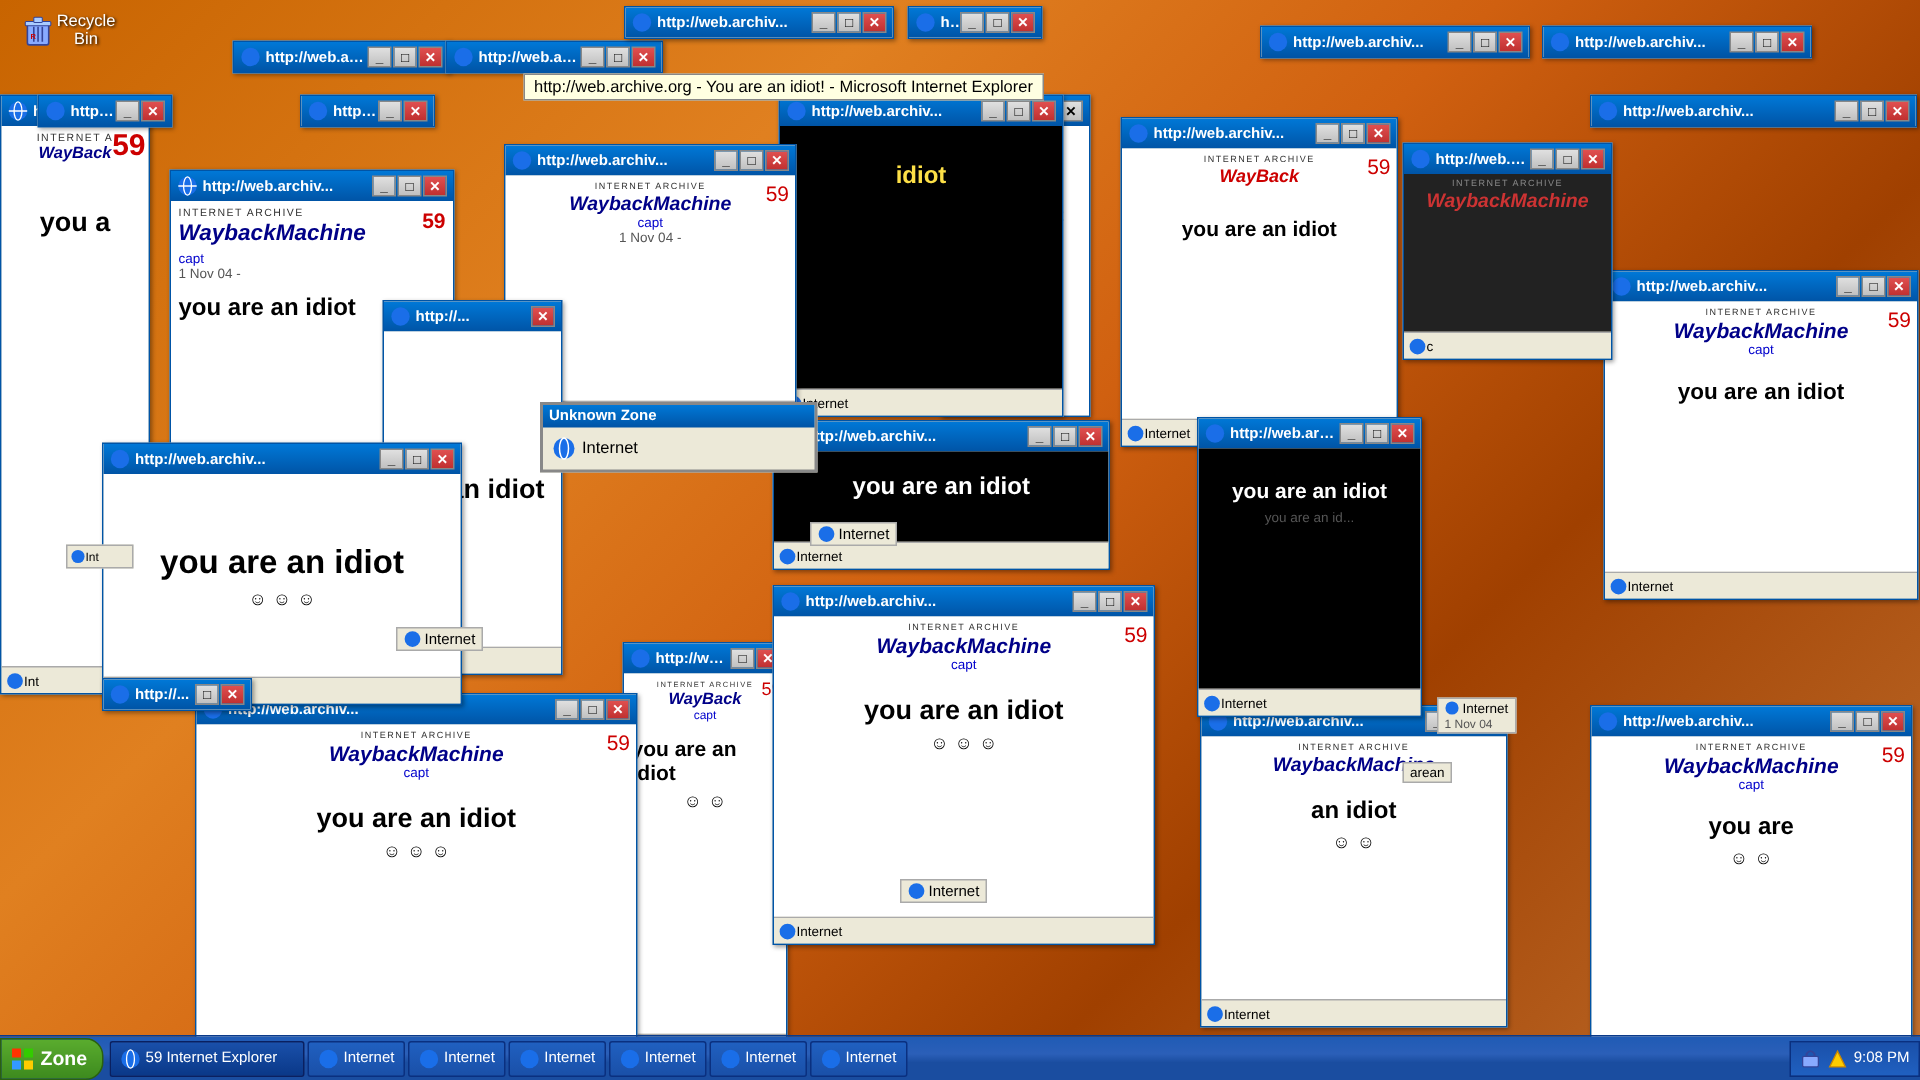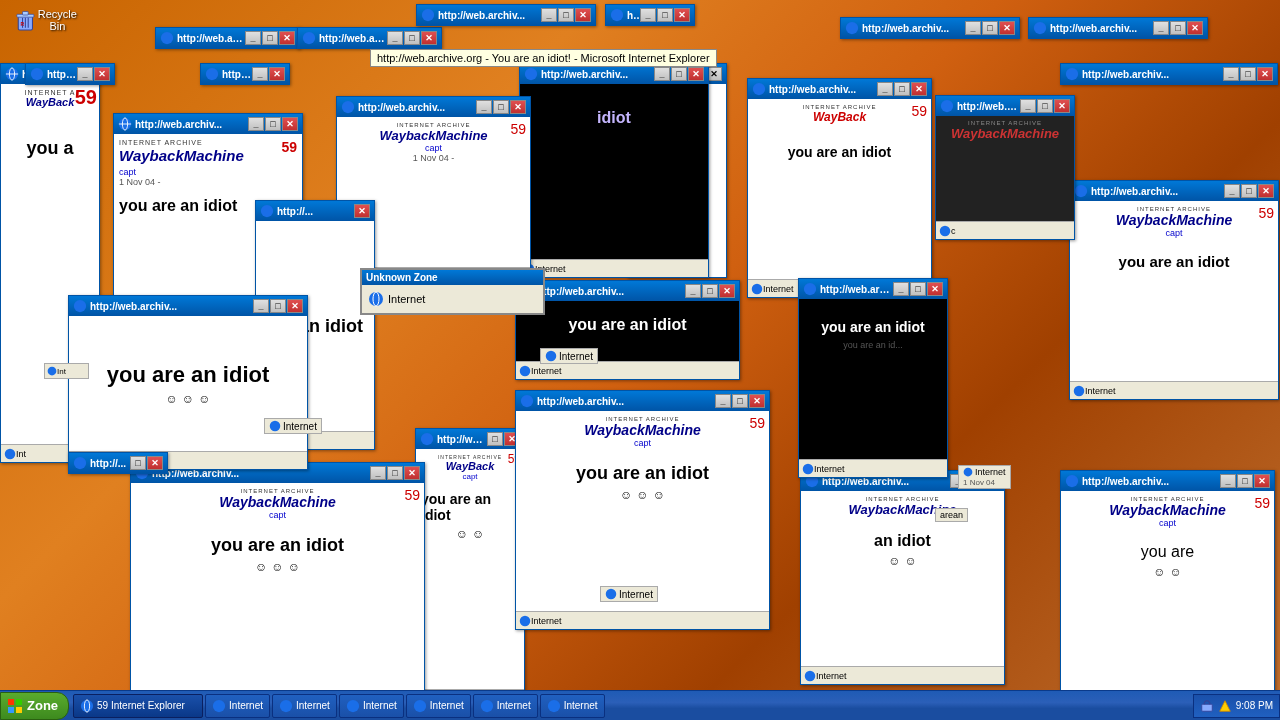--- a/index.html
+++ b/index.html
@@ -352,21 +352,21 @@
         <span class="ie-title-text">http://web.archiv...</span>
       </div>
       <div class="ie-titlebar-buttons">
         <div class="ie-btn">_</div>
         <div class="ie-btn">□</div>
         <div class="ie-btn close-btn">✕</div>
       </div>
     </div>
   </div>
 
-  <div class="tooltip-popup" style="left:370px;top:49px;font-size:11px;">
+  <div class="tooltip-popup" style="left:349px;top:49px;font-size:11px;">
     <span>http://web.archive.org - You are an idiot! - Microsoft Internet Explorer</span>
   </div>
 
   <div class="ie-window" style="left:416px;top:4px;width:180px;height:22px;">
     <div class="ie-titlebar">
       <div class="ie-titlebar-left">
         <svg class="ie-title-icon" viewBox="0 0 16 16">
             <circle cx="8" cy="8" r="7" fill="#1a6ee8"></circle>
           </svg>
         <span class="ie-title-text">http://web.archiv...</span>
@@ -522,21 +522,21 @@
           </svg>
         <span class="ie-title-text">http://web.archiv...</span>
       </div>
       <div class="ie-titlebar-buttons">
         <div class="ie-btn">_</div>
         <div class="ie-btn">□</div>
         <div class="ie-btn close-btn">✕</div>
       </div>
     </div>
     <div class="ie-content" style="background:#000;">
-      <div style="font-size:16px;font-weight:bold;color:#c4b5fd;margin-top:20px;">idiot</div>
+      <div style="font-size:16px;font-weight:bold;color:#fde047;margin-top:20px;">idiot</div>
     </div>
     <div class="ie-statusbar">
       <svg width="12" height="12" viewBox="0 0 16 16">
           <circle cx="8" cy="8" r="7" fill="#1a6ee8"></circle>
         </svg>
       <span style="font-size:9px;">Internet</span>
     </div>
   </div>
 
   <div class="ie-window" style="left:627px;top:63px;width:100px;height:215px;z-index:20;">
@@ -905,21 +905,21 @@
         <div class="ie-btn">_</div>
         <div class="ie-btn">□</div>
         <div class="ie-btn close-btn">✕</div>
       </div>
     </div>
     <div class="ie-content">
       <div style="font-size:6px;color:#333;text-transform:uppercase;letter-spacing:1px;">INTERNET ARCHIVE</div>
       <div style="font-weight:bold;color:#000088;font-style:italic;font-size:14px;">WaybackMachine</div>
       <div style="color:#cc0000;font-size:14px;position:absolute;right:4px;top:4px;">59</div>
       <div style="font-size:9px;color:#0000cc;">capt</div>
-      <div style="font-size:16px;font-weight:normal;margin-top:15px;">you are</div>
+      <div style="font-size:16px;font-weight:bold;margin-top:15px;">you are</div>
       <div class="smiley-row">
         <span class="smiley">☺</span>
           <span class="smiley">☺</span>
       </div>
     </div>
     <div class="ie-statusbar">
       <svg width="12" height="12" viewBox="0 0 16 16">
           <circle cx="8" cy="8" r="7" fill="#1a6ee8"></circle>
         </svg>
       <span style="font-size:9px;">Internet</span>

